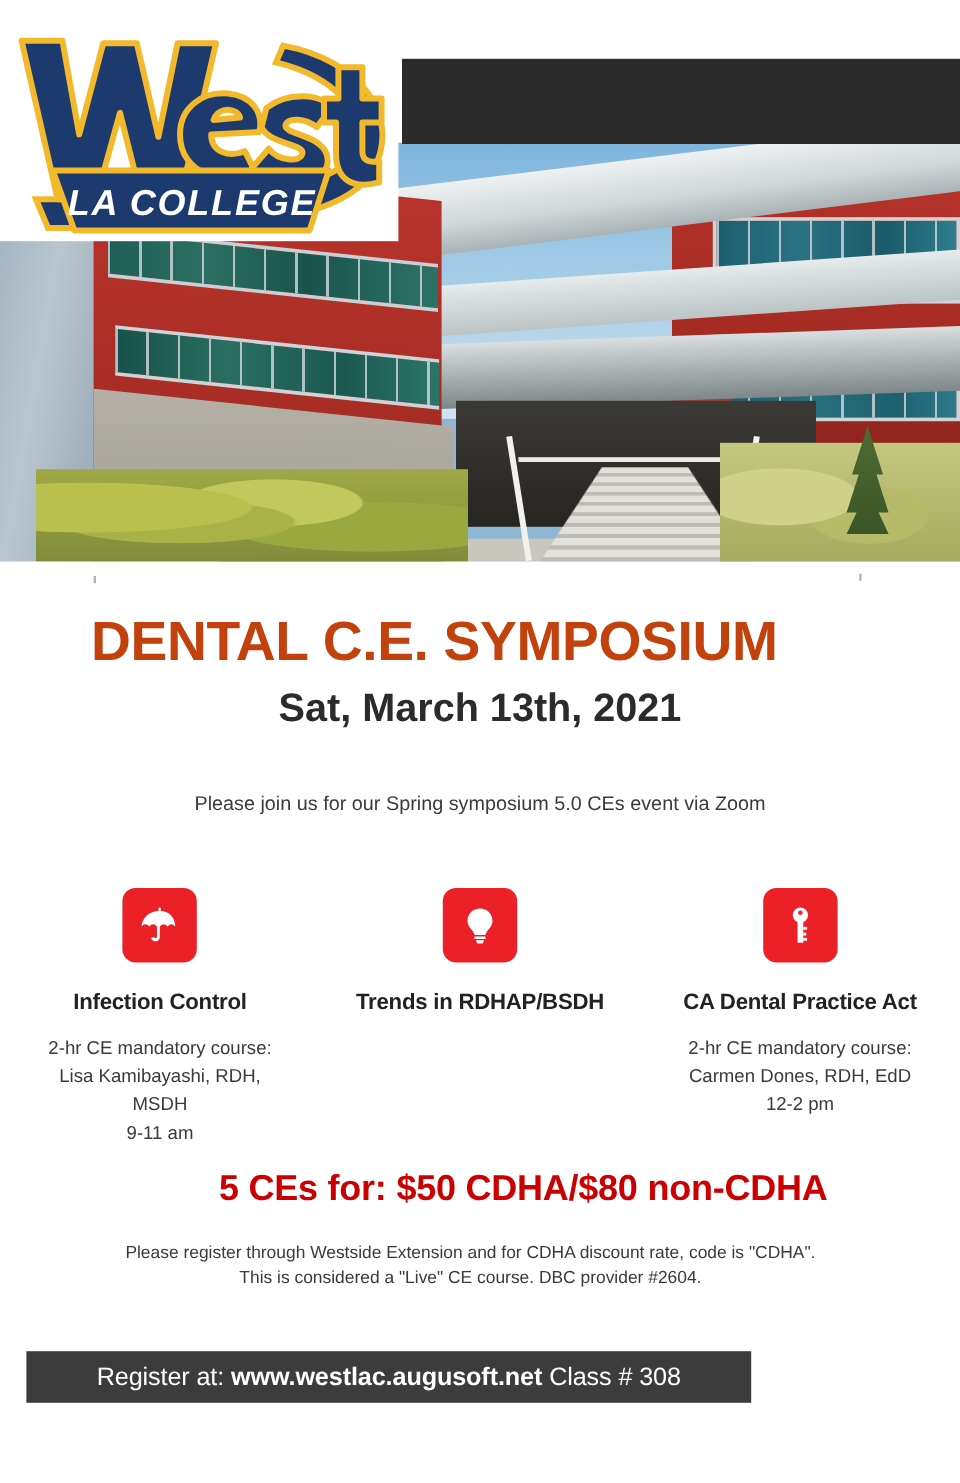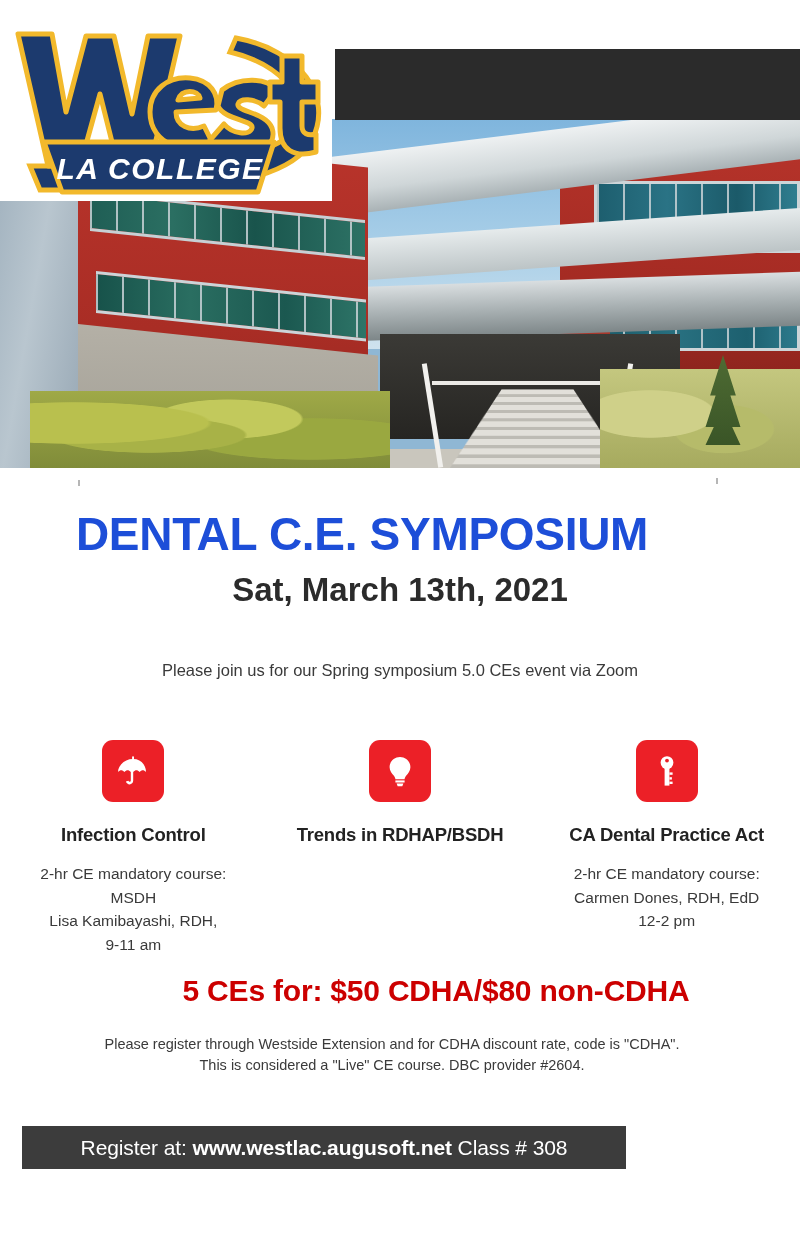--- a/index.html
+++ b/index.html
@@ -214,21 +214,21 @@
   
   .speck { position: absolute; background: #b6b6b6; width: 2px; height: 6px; }
   .speck-1 { left: 78px; top: 464px; }
   .speck-2 { left: 716px; top: 462px; }
 
   
   .title-red {
     position: absolute;
     left: 0; top: 494px; width: 724px;
     text-align: center;
-    color: #1d4ed8;
+    color: #c2410c;
     font-size: 46px;
     font-weight: bold;
     letter-spacing: -0.3px;
     line-height: 1.05;
   }
   .title-date {
     position: absolute;
     left: 0; top: 556px; width: 800px;
     text-align: center;
     color: #2b2b2b;
@@ -412,22 +412,22 @@
     <div class="course">
       <div class="course-icon">
         <svg width="34" height="34" viewBox="0 0 34 34" aria-hidden="true">
           <path d="M17 5 C8 5 2 12 2 18 C4.2 15.6 6.2 15.6 8.4 18 C10.6 15.6 12.6 15.6 14.8 18 L14.8 26.5 C14.8 28 13 28.4 12.4 26.8 L9.9 27.6 C11 31.6 17.2 31.4 17.2 26.6 L17.2 18 C19.4 15.6 21.4 15.6 23.6 18 C25.8 15.6 27.8 15.6 30 18 C30 12 26 5 17 5 Z" fill="#ffffff"></path>
           <rect x="16.1" y="2.2" width="1.9" height="3.6" rx="0.9" fill="#ffffff"></rect>
         </svg>
       </div>
       <div class="course-title">Infection Control</div>
       <div class="course-lines">
         <div>2-hr CE mandatory course:</div>
+        <div>Lisa Kamibayashi, RDH,</div>
         <div>MSDH</div>
-        <div>Lisa Kamibayashi, RDH,</div>
         <div>9-11 am</div>
       </div>
     </div>
 
     <div class="course">
       <div class="course-icon">
         <svg width="34" height="34" viewBox="0 0 34 34" aria-hidden="true">
           <path d="M17 3 C11 3 6.6 7.6 6.6 13.2 C6.6 17 9 19.4 10.7 21.6 C11.8 23 12.3 24 12.4 25.2 L21.6 25.2 C21.7 24 22.2 23 23.3 21.6 C25 19.4 27.4 17 27.4 13.2 C27.4 7.6 23 3 17 3 Z" fill="#ffffff"></path>
           <rect x="12.4" y="26.4" width="9.2" height="2.1" fill="#ffffff"></rect>
           <path d="M13.6 29.6 L20.4 29.6 L19.3 32.2 L14.7 32.2 Z" fill="#ffffff"></path>

